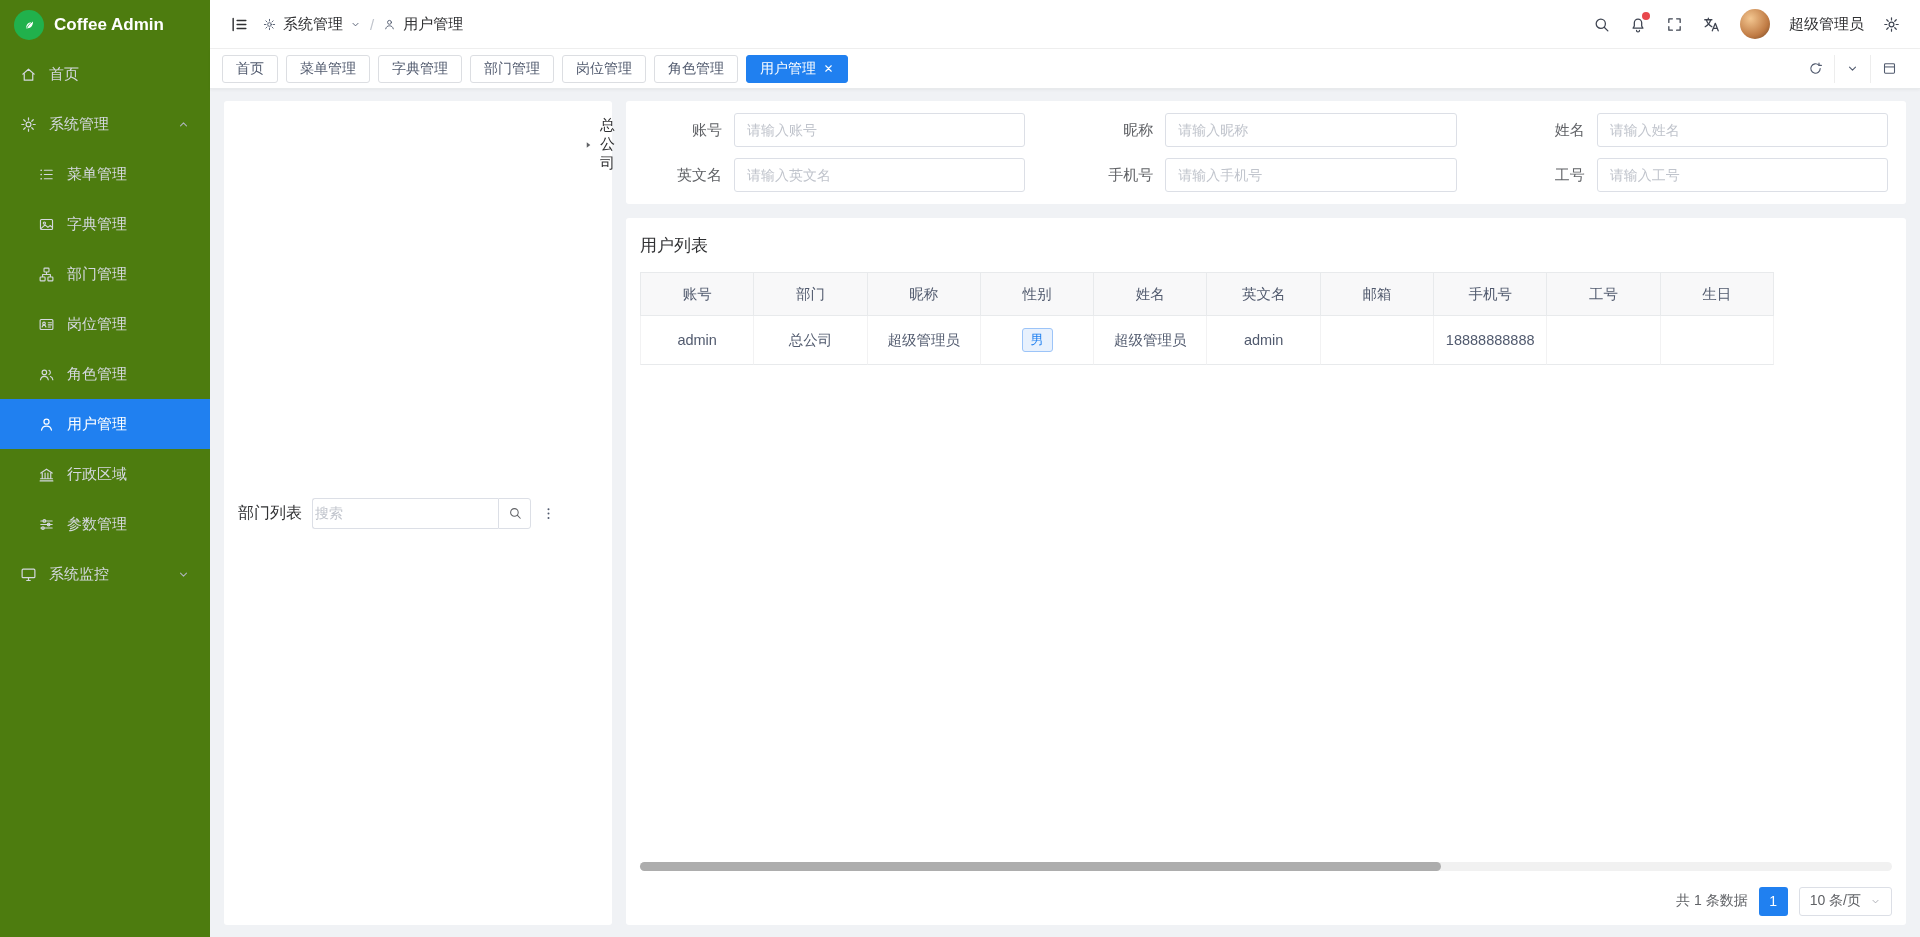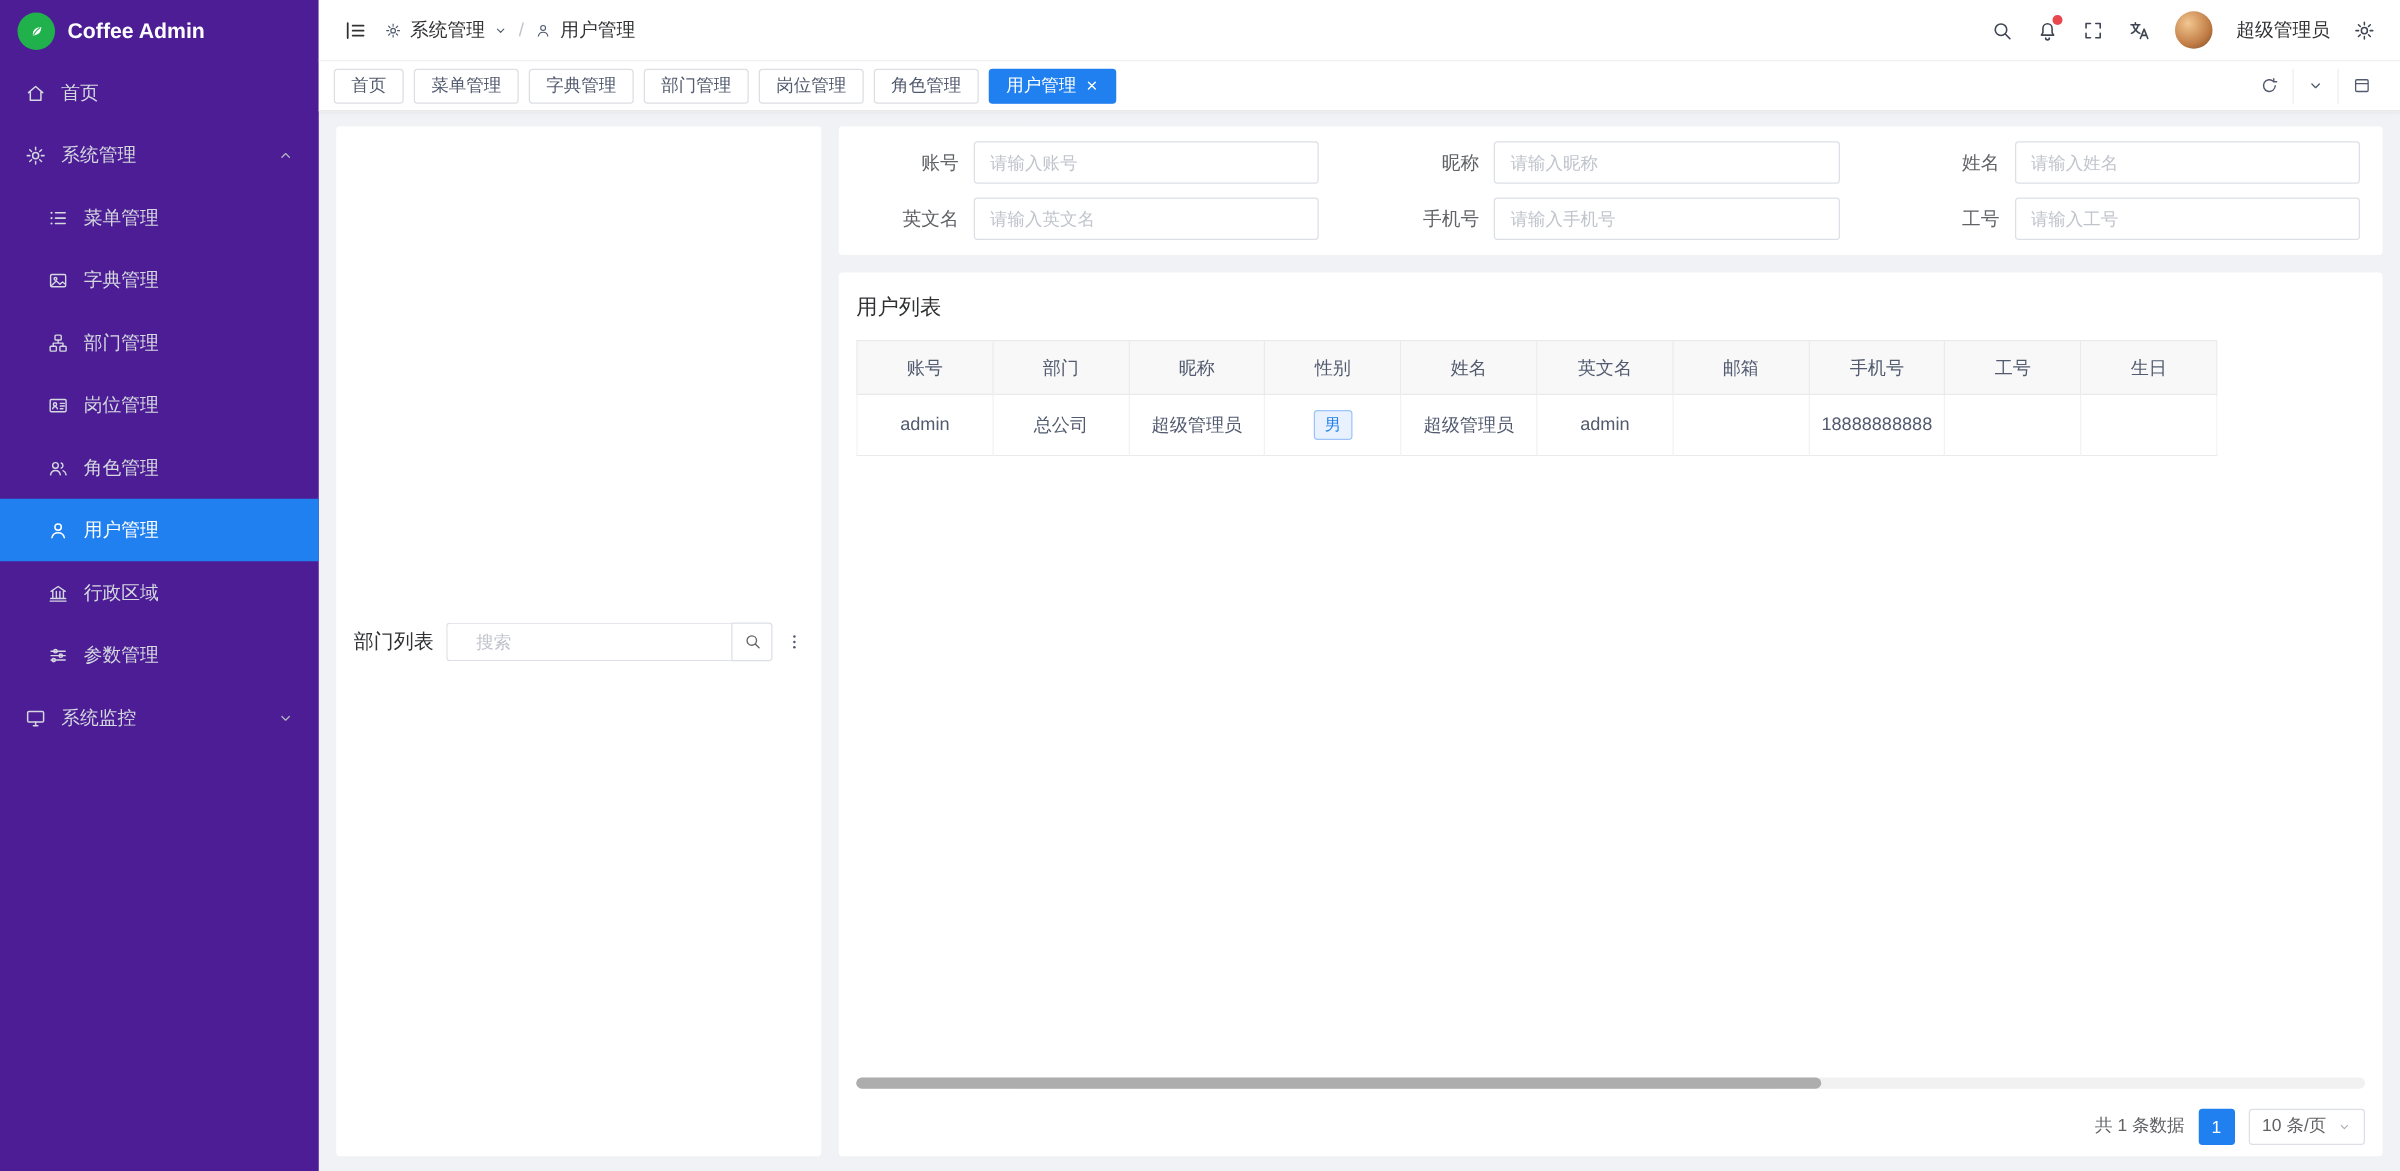--- a/index.html
+++ b/index.html
@@ -1,21 +1,21 @@
 <!DOCTYPE html>
 <html><head>
 <meta charset="utf-8">
 <style>
   *{box-sizing:border-box;margin:0;padding:0}
   html,body{width:1920px;height:937px;overflow:hidden}
   body{font-family:"Liberation Sans",sans-serif;display:flex;background:#f0f2f5;color:#303133}
   .ic{width:17px;height:17px;flex:none;display:block}
   .ic-sm{width:13px;height:13px}
   
-  .sidebar{width:255px;flex:none;background:#4c1d95;color:#d4d8df;display:flex;flex-direction:column}
+  .sidebar{width:210px;flex:none;background:#4d7c0f;color:#d4d8df;display:flex;flex-direction:column}
   .logo{height:49px;display:flex;align-items:center;gap:10px;padding:0 14px;color:#fff;font-weight:bold;font-size:17px;flex:none}
   .logo-badge{width:30px;height:30px;border-radius:50%;background:#21b14c;display:flex;align-items:center;justify-content:center;flex:none}
   .menu-item{height:50px;display:flex;align-items:center;gap:12px;padding:0 20px;font-size:15px;cursor:pointer;white-space:nowrap}
   .menu-item .chev{margin-left:auto;color:#aeb4bd}
   .menu-item.sub{padding-left:38px}
   .menu-item.active{background:#2080f0;color:#fff}
   .menu-item.active .ic{color:#fff}
   
   .main{flex:1;display:flex;flex-direction:column;min-width:0}
   .topbar{height:49px;flex:none;background:#fff;display:flex;align-items:center;gap:14px;padding:0 20px;border-bottom:1px solid #f0f0f0}
@@ -36,21 +36,21 @@
   .tabbar-right{margin-left:auto;display:flex;align-items:center;gap:0;color:#515a6e}
   .tabbar-right .cell{padding:0 11px;height:28px;display:flex;align-items:center;cursor:pointer}
   .tabbar-right .cell + .cell{border-left:1px solid #ededed}
   
   .content{flex:1;display:flex;gap:14px;padding:12px 14px;min-height:0}
   .card{background:#fff;border-radius:3px}
   .dept-card{width:388px;flex:none;padding:13px 14px;display:flex;flex-direction:row;gap:27px}
   .dept-head{display:flex;align-items:center;gap:10px}
   .dept-title{font-size:16px;color:#303133;white-space:nowrap}
   .dept-search{flex:1;display:flex;height:31px;min-width:0}
-  .dept-search input{flex:1;min-width:0;border:1px solid #dcdfe6;border-right:none;border-radius:3px 0 0 3px;padding:0 23px;font-size:14px;outline:none;color:#0f172a}
+  .dept-search input{flex:1;min-width:0;border:1px solid #dcdfe6;border-right:none;border-radius:3px 0 0 3px;padding:0 2px;font-size:14px;outline:none;color:#0f172a}
   .dept-search input::placeholder{color:#c0c4cc}
   .dept-search .append{width:33px;border:1px solid #dcdfe6;border-radius:0 3px 3px 0;display:flex;align-items:center;justify-content:center;background:#fff;color:#606266;cursor:pointer}
   .dots{color:#515a6e;cursor:pointer}
   .tree-item{display:flex;align-items:center;gap:7px;font-size:15px;color:#303133;cursor:pointer;padding:2px 0}
   .tree-item .ic-sm{color:#606266}
   .right-col{flex:1;display:flex;flex-direction:column;gap:14px;min-width:0}
   
   .filter-card{padding:12px 18px 12px 12px;flex:none}
   .filter-grid{display:grid;grid-template-columns:repeat(3,1fr);gap:11px 44px}
   .f-item{display:flex;align-items:center}

